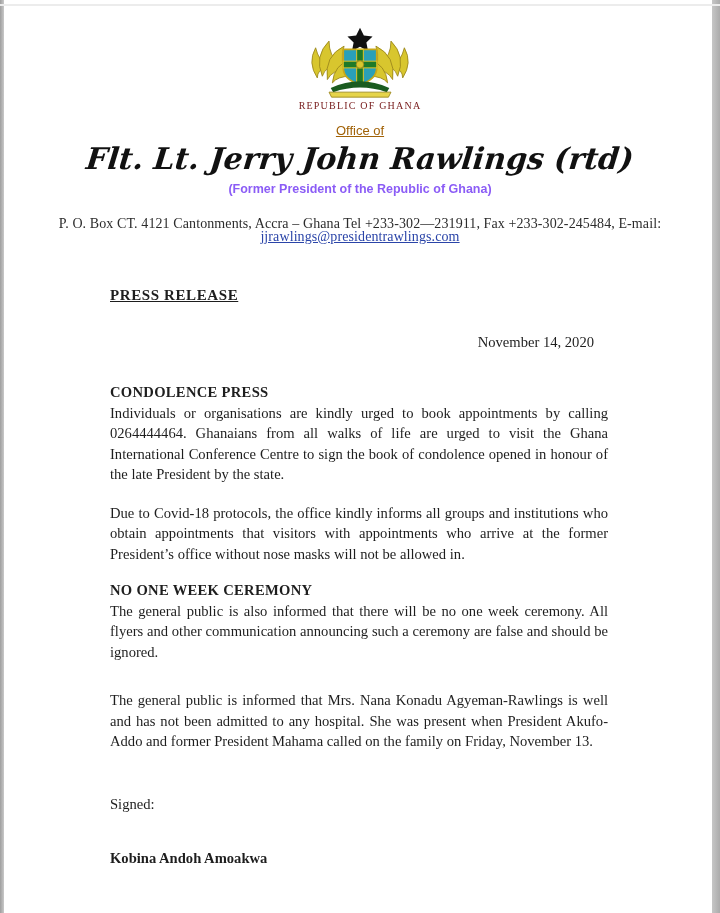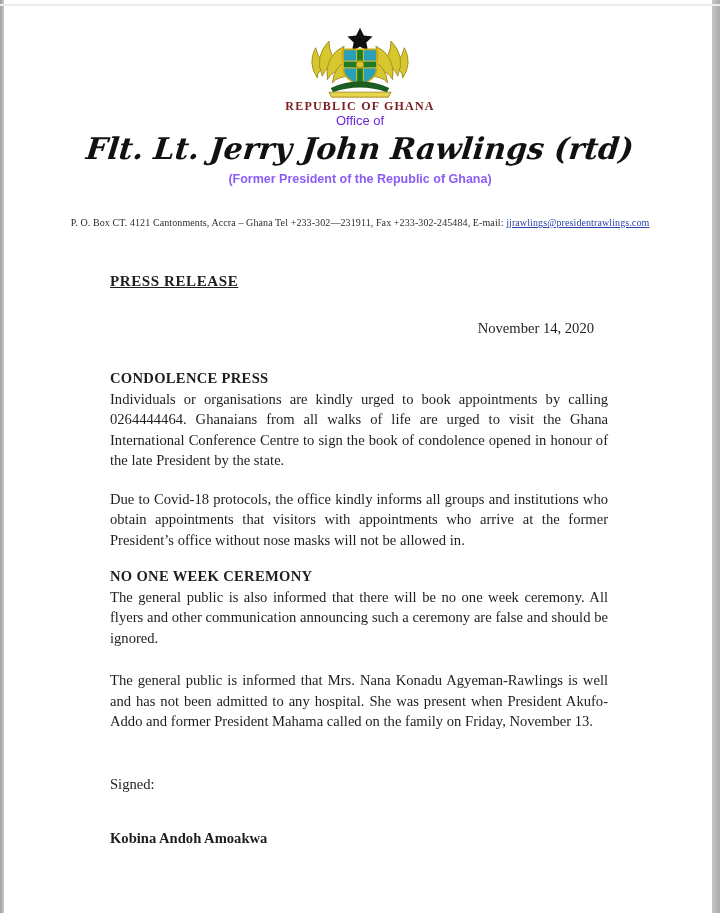--- a/index.html
+++ b/index.html
@@ -21,41 +21,41 @@
   }
   .scan-edge-top {
     position: absolute; left: 0; top: 4px; right: 0; height: 2px;
     background: #ececec;
   }
 
   .header { text-align: center; padding-top: 26px; }
   .emblem-wrap { line-height: 0; }
   .emblem-label {
     font-family: "Liberation Serif", serif;
-    font-size: 12px; font-weight: bold; letter-spacing: 1.2px;
+    font-size: 10px; font-weight: normal; letter-spacing: 1.2px;
     color: #7a2020; margin-top: 3px; line-height: 10px;
   }
   .office-of {
     font-family: "Liberation Sans", sans-serif;
-    font-size: 13px; color: #6d28d9; margin-top: 2px; line-height: 16px;
+    font-size: 13px; color: #a16207; margin-top: 12px; line-height: 16px; text-decoration: underline;
   }
   .script-title {
     font-family: "DejaVu Serif", serif;
     font-style: italic; font-weight: bold;
     font-size: 30px; line-height: 36px; color: #111;
     transform: skewX(-6deg);
     margin-top: 2px;
   }
   .subtitle {
     font-family: "Liberation Sans", sans-serif;
     font-size: 12.5px; font-weight: bold; color: #8b5cf6;
     margin-top: 4px; line-height: 16px;
   }
   .address-line {
-    font-size: 10px; color: #2c2c2c; margin-top: 29px; line-height: 13px;
+    font-size: 14px; color: #2c2c2c; margin-top: 20px; line-height: 13px;
     letter-spacing: 0.1px;
   }
   .address-line a {
     color: #2a44a8; text-decoration: underline; cursor: pointer;
   }
 
   .doc-body {
     margin: 0 112px 0 110px; 
     font-size: 14.6px; line-height: 20.5px;
   }
@@ -68,21 +68,21 @@
     margin-top: 26px; text-align: right; padding-right: 14px;
   }
   .sec-heading { font-weight: bold; letter-spacing: 0.3px; }
   .h-condolence { margin-top: 30px; }
   .para { text-align: justify; margin: 0; }
   .p1 { margin-top: 11px; }
   .p2 { }
   .p3 { margin-top: 18px; }
   .h-ceremony { margin-top: 16px; }
   .p4 { margin-top: 0; }
-  .p5 { margin-top: 22px; }
+  .p5 { margin-top: 28px; }
   .signed { margin-top: 42px; }
   .sig-name { margin-top: 34px; font-weight: bold; }
 </style>
 </head>
 <body>
 
 <div class="scan-edge-left"></div>
 <div class="scan-edge-right"></div>
 <div class="scan-edge-top"></div>
 

